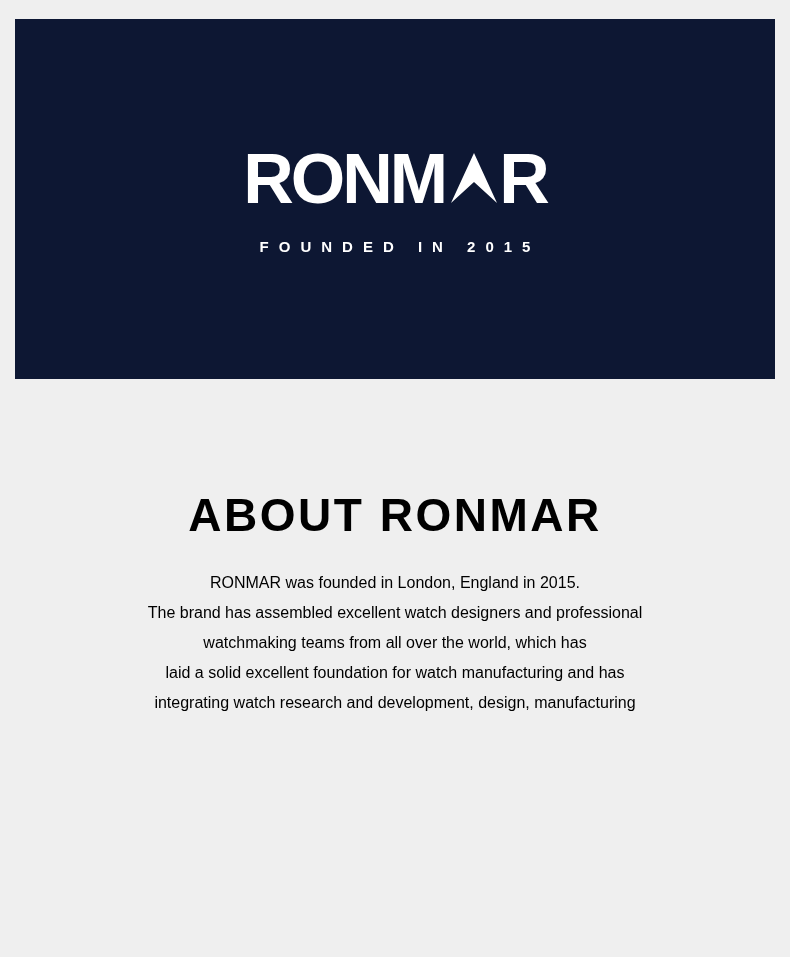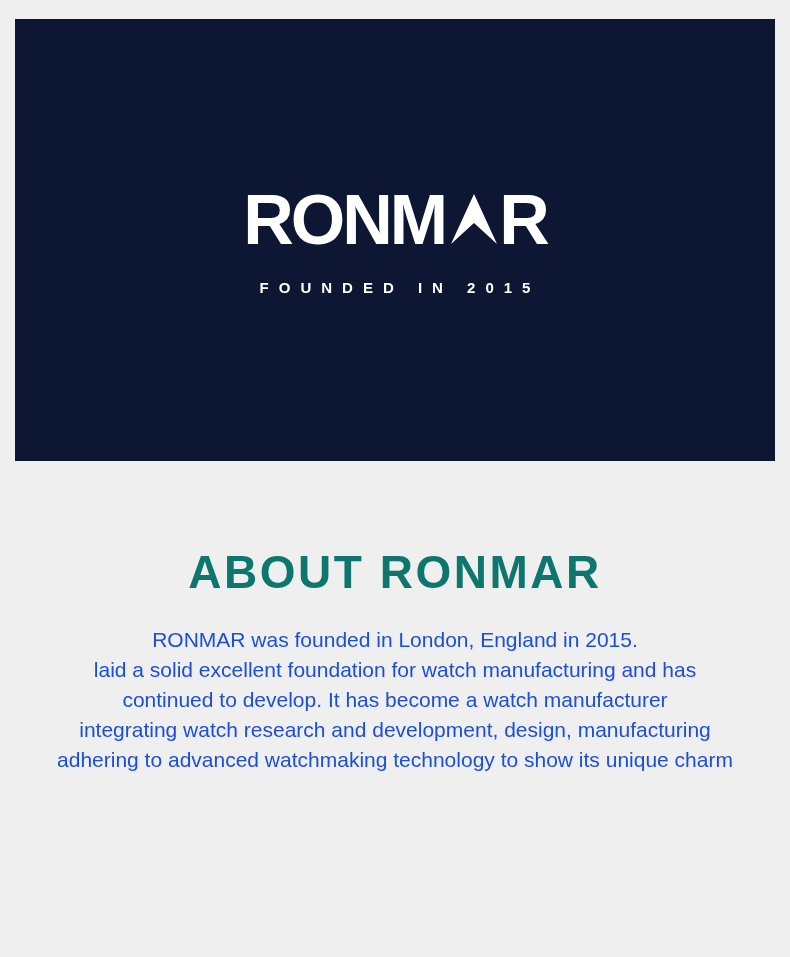--- a/index.html
+++ b/index.html
@@ -12,21 +12,21 @@
     background: #efefef;
     overflow: hidden;
     font-family: "Liberation Sans", sans-serif;
     position: relative;
   }
 
   
   .banner {
     margin: 19px 15px 0 15px;
     width: 760px;
-    height: 442px;
+    height: 360px;
     background: #0d1733;
     display: flex;
     flex-direction: column;
     align-items: center;
     justify-content: center;
   }
   .logo-word {
     color: #ffffff;
     font-weight: 700;
     font-size: 70px;
@@ -44,52 +44,52 @@
     font-weight: 700;
     letter-spacing: 10px;
     padding-left: 10px;
     margin-top: 24px;
     white-space: nowrap;
     text-align: center;
   }
 
   
   .about-title {
-    margin: 88px 0 0 0;
+    margin: 113px 0 0 0;
     text-align: center;
     font-size: 46px;
     line-height: 1;
     font-weight: 700;
     letter-spacing: 2.5px;
-    color: #0f766e;
+    color: #000000;
   }
   .about-text {
     margin-top: 30px;
   }
   .about-text .about-line {
-    font-size: 21px;
+    font-size: 16px;
     line-height: 30px;
-    color: #1d4ed8;
+    color: #000000;
     text-align: center;
     white-space: nowrap;
   }
 </style>
 </head>
 <body>
 
 <div class="banner">
   <div class="logo-word">
     <span>RONM</span><svg class="logo-a-svg" width="46" height="50" viewBox="0 0 46 50" aria-hidden="true">
       <polygon points="0,50 23,0 46,50 23,29" fill="#ffffff"></polygon>
     </svg><span>R</span>
   </div>
   <div class="tagline">FOUNDED IN 2015</div>
 </div>
 
 <h1 class="about-title">ABOUT RONMAR</h1>
 
 <div class="about-text">
   <div class="about-line">RONMAR was founded in London, England in 2015.</div>
+  <div class="about-line">The brand has assembled excellent watch designers and professional</div>
+  <div class="about-line">watchmaking teams from all over the world, which has</div>
   <div class="about-line">laid a solid excellent foundation for watch manufacturing and has</div>
-  <div class="about-line">continued to develop. It has become a watch manufacturer</div>
   <div class="about-line">integrating watch research and development, design, manufacturing</div>
-  <div class="about-line">adhering to advanced watchmaking technology to show its unique charm</div>
 </div>
 
 </body></html>

